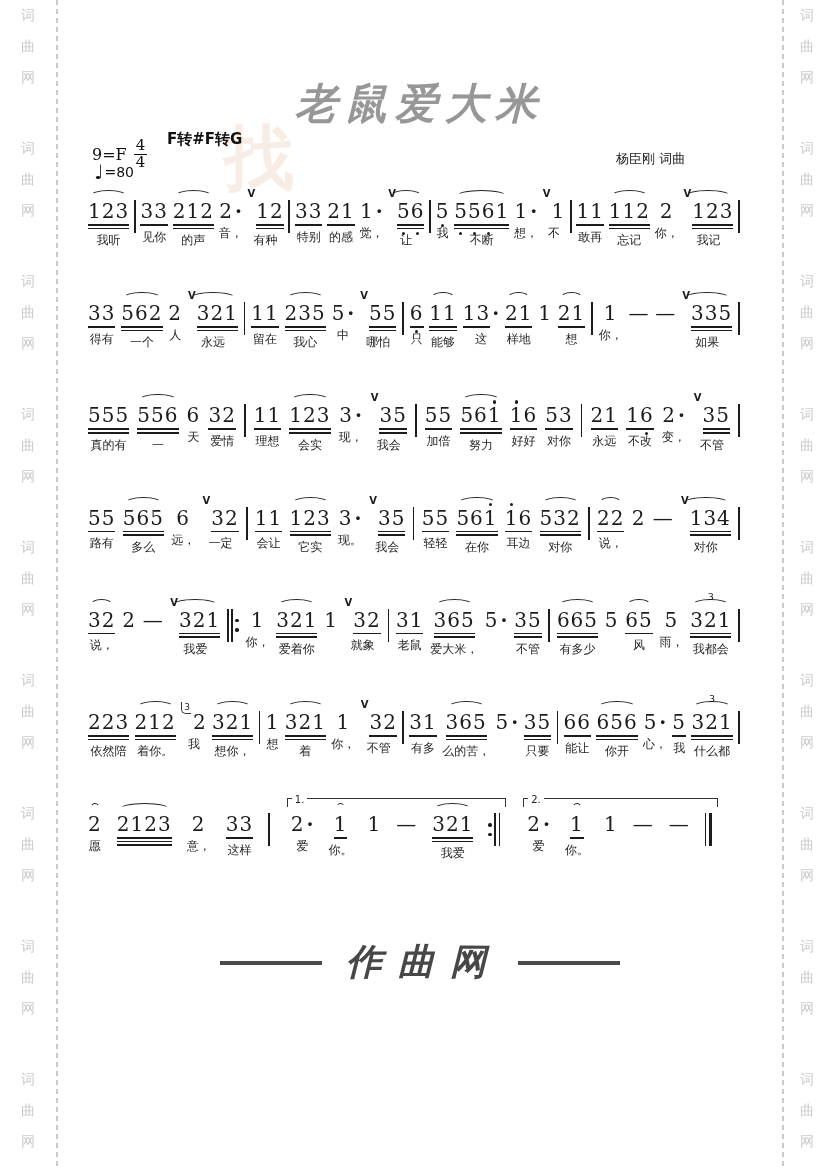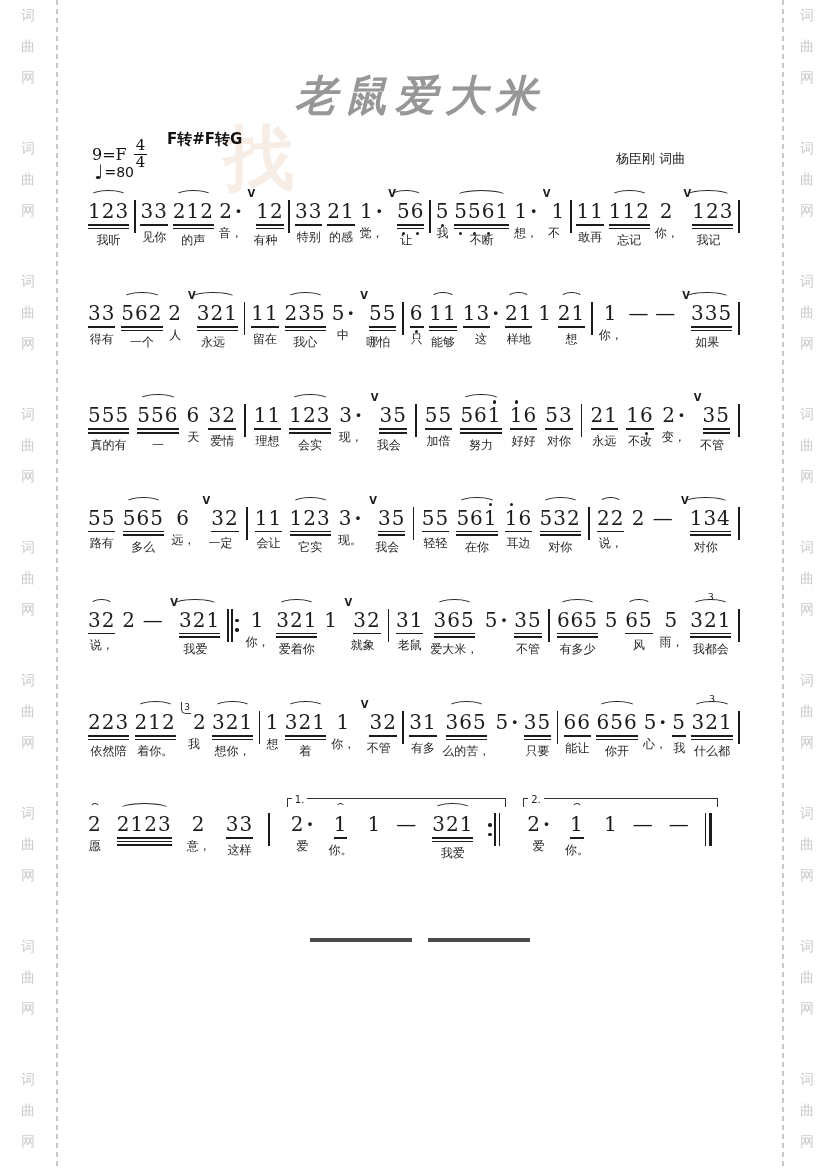--- a/index.html
+++ b/index.html
@@ -6,21 +6,21 @@
   .page{position:relative;width:840px;height:1169px;background:#ffffff;overflow:hidden;margin:0 auto;
         font-family:"DejaVu Sans",sans-serif;}
   
   .dash-rule{position:absolute;top:0;bottom:0;width:2px;
              background:repeating-linear-gradient(to bottom,#c9c9c9 0 5px,transparent 5px 9px);}
   .dash-rule.left{left:56px;} .dash-rule.right{left:782px;}
   .wm-col{position:absolute;top:0;bottom:0;width:18px;}
   .wm-col.left{left:21px;} .wm-col.right{left:800px;}
   .wm-ch{position:absolute;left:0;font-size:14px;color:#cbcbcb;line-height:1;}
   
-  .title{position:absolute;top:68px;left:0;width:100%;text-align:center;font-size:42px;
+  .title{position:absolute;top:76px;left:0;width:100%;text-align:center;font-size:42px;
          color:#979797;font-family:"DejaVu Serif",serif;font-weight:bold;font-style:italic;letter-spacing:8px;}
   .wm-glyph{position:absolute;left:224px;top:112px;font-size:70px;color:#f8ede4;font-weight:bold;}
   .wm-center{position:absolute;left:200px;top:160px;font-size:22px;color:#ebe8e0;letter-spacing:6px;}
   .keyblock{position:absolute;left:92px;top:138px;display:flex;align-items:center;gap:7px;
             font-family:"DejaVu Serif",serif;font-size:16px;color:#111;}
   .meter{display:inline-flex;flex-direction:column;align-items:center;line-height:1.05;font-size:15px;}
   .meter .den{border-top:1.3px solid #111;padding:0 2px;}
   .modulation{position:absolute;left:167px;top:130px;font-size:15px;font-weight:bold;color:#111;}
   .tempo{position:absolute;left:94px;top:160px;font-size:14px;color:#111;display:flex;align-items:center;}
   .tempo .q{font-size:20px;margin-right:1px;}
@@ -1702,15 +1702,16 @@
           <div class="barw">
             <div class="bl"></div>
             <div class="bl thick"></div>
           </div>
         </div>
       </div>
     </div>
 
   <div class="footer">
     <span class="fline"></span>
+    <span class="flogo">作曲网</span>
     <span class="fline"></span>
   </div>
 </div>
 
 </body></html>

